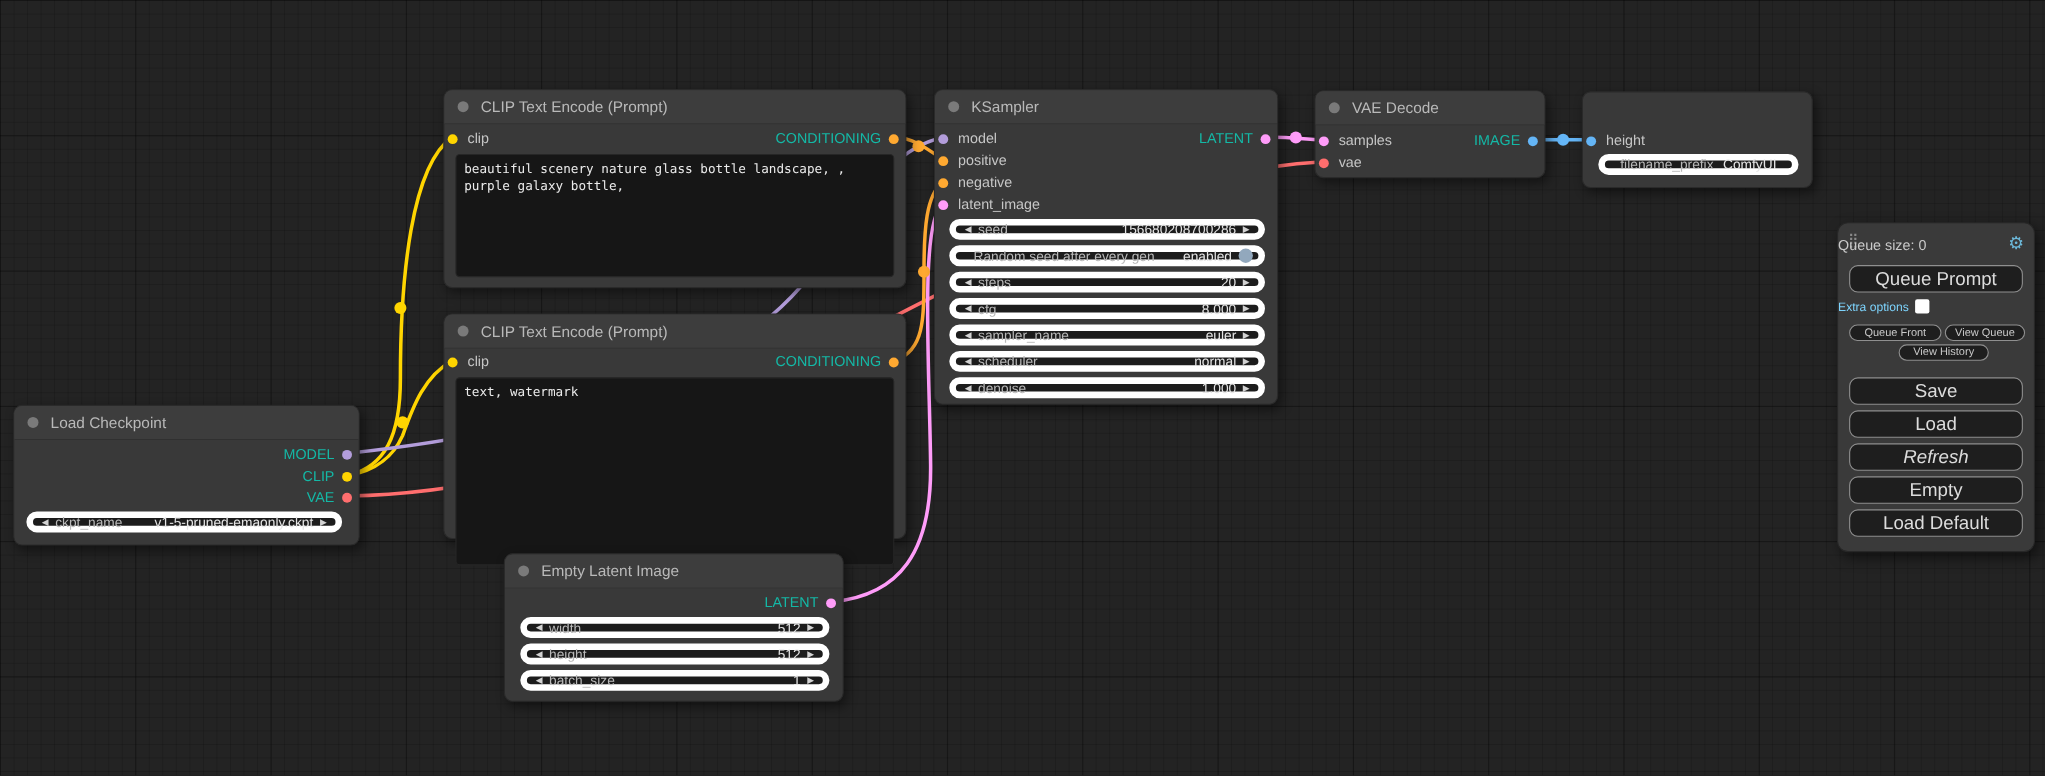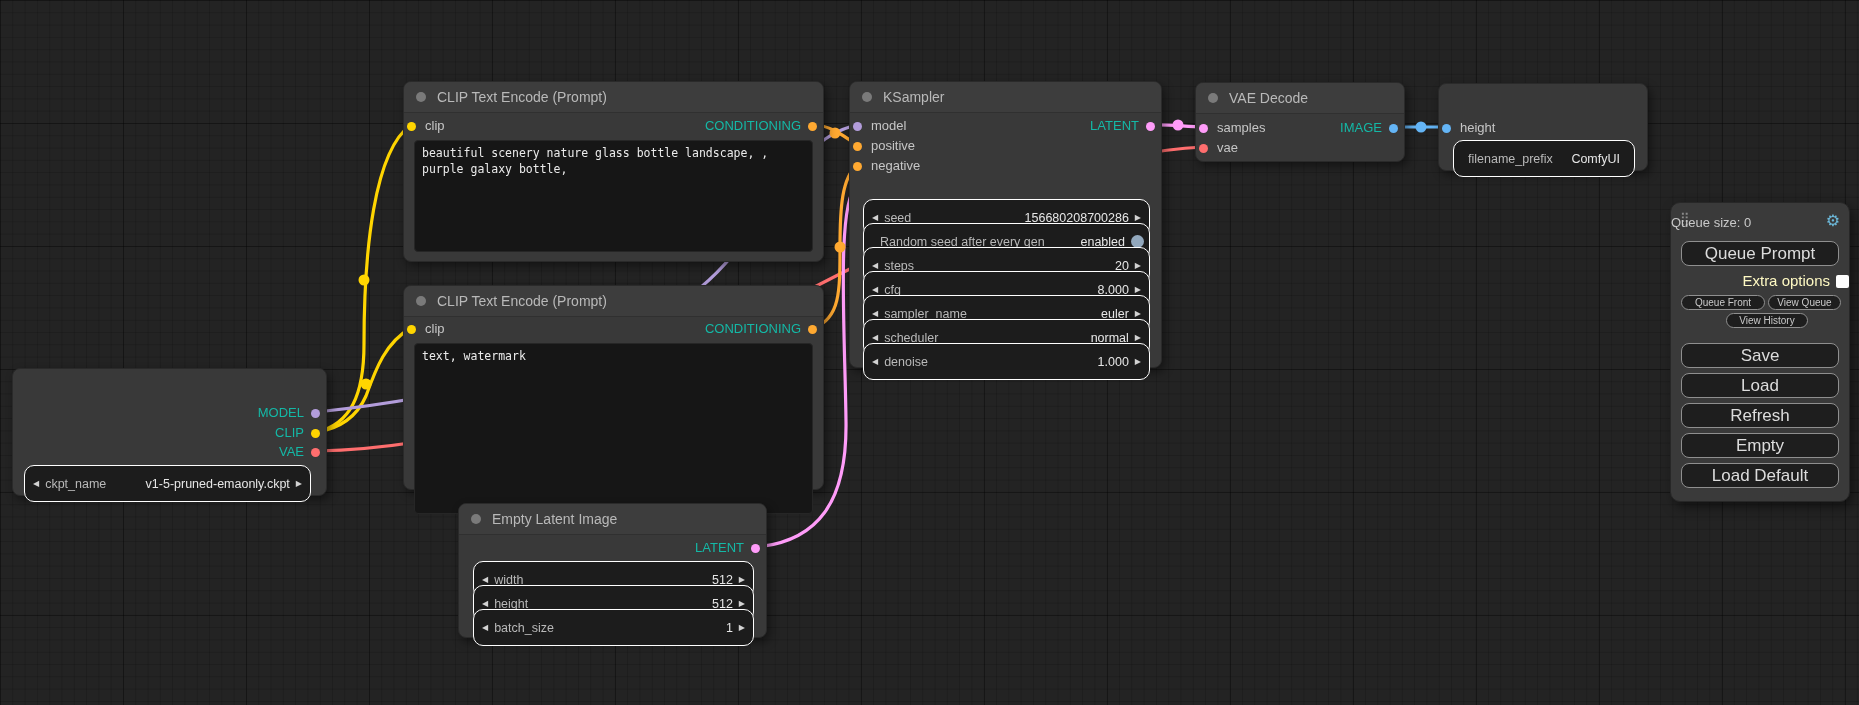--- a/index.html
+++ b/index.html
@@ -19,41 +19,41 @@
         box-shadow:3px 4px 10px rgba(0,0,0,.45);z-index:2;box-sizing:border-box;}
   .node-title{position:relative;height:30px;line-height:30px;background:#3d3d3d;
         border-radius:7px 7px 0 0;border-bottom:1px solid #303030;
         color:#b9b9b9;font-size:14px;padding-left:33px;white-space:nowrap;}
   .title-dot{position:absolute;left:12px;top:10px;width:10px;height:10px;border-radius:50%;background:#7a7a7a;}
   .row{position:absolute;left:0;right:0;height:20px;line-height:20px;font-size:13px;color:#c6c6c6;white-space:nowrap;}
   .in-dot{position:absolute;left:3px;top:5.5px;width:9px;height:9px;border-radius:50%;}
   .out-dot{position:absolute;right:6px;top:5.5px;width:9px;height:9px;border-radius:50%;}
   .in-lbl{margin-left:21px;}
   .out-lbl{position:absolute;right:22px;top:0;color:#14b8a6;}
-  .pill{position:absolute;height:37px;box-sizing:border-box;background:#1c1c1c;border:1px solid #ffffff;
+  .pill{position:absolute;height:19px;box-sizing:border-box;background:#1c1c1c;border:6px solid #ffffff;
         border-radius:10px;display:flex;align-items:center;gap:6px;
         font-size:12.5px;color:#c9c9c9;padding:0 8px;white-space:nowrap;}
   .pill .arrow{font-size:8px;color:#d2d2d2;line-height:1;}
   .pill .val{margin-left:auto;color:#e6e6e6;}
   .pill .lbl{color:#b9b9b9;}
   .toggle-dot{width:13px;height:13px;border-radius:50%;background:#92A8BD;flex:0 0 auto;margin-right:-3px;}
   .prompt-text{position:absolute;box-sizing:border-box;background:#161616;border:1px solid #262626;border-radius:4px;
         color:#ebebeb;font-family:"DejaVu Sans Mono",monospace;font-size:11.5px;line-height:1.4;
         padding:4px 7px;resize:none;overflow:hidden;outline:none;}
   
   .qpanel{position:absolute;left:1670px;top:202px;width:180px;height:300px;background:#3a3a3a;
         border:1px solid #272727;border-radius:10px;box-shadow:4px 5px 12px rgba(0,0,0,.5);z-index:3;box-sizing:border-box;}
   .qhandle{position:absolute;left:9px;top:8px;color:#8a8a8a;font-size:13px;}
   .qsize{position:absolute;left:0;right:0;top:12px;text-align:left;color:#c9c9c9;font-size:13px;}
   .qgear{position:absolute;right:9px;top:8px;color:#6CB8D9;font-size:16px;cursor:pointer;}
   .qbtn{position:absolute;left:10px;width:158px;height:25px;background:#1e1e1e;border:1px solid #8f8f8f;
         border-radius:8px;color:#dcdcdc;font-size:17px;line-height:21px;text-align:center;
         font-family:"Liberation Sans",sans-serif;padding:0;cursor:pointer;}
   .qbtn.small{height:15px;font-size:10px;line-height:12px;border-radius:8px;color:#c9c9c9;}
-  .qextra{position:absolute;left:0;right:0;top:69px;text-align:right;color:#fef9c3;font-size:15px;}
+  .qextra{position:absolute;left:0;right:0;top:69px;text-align:left;color:#7dd3fc;font-size:11px;}
   .qcheck{display:inline-block;width:13px;height:13px;background:#ffffff;border-radius:2px;
         vertical-align:-2px;margin-left:6px;cursor:pointer;}
 </style>
 </head>
 <body>
 
 <div class="canvas">
 
   <svg class="wires" width="1859" height="705">
 
@@ -77,20 +77,24 @@
 
     <circle cx="364" cy="280" r="5.5" fill="#FFD500"></circle>
     <circle cx="366" cy="384" r="5.5" fill="#FFD500"></circle>
     <circle cx="835" cy="133" r="5.5" fill="#FFA931"></circle>
     <circle cx="840" cy="247" r="5.5" fill="#FFA931"></circle>
     <circle cx="1178" cy="125" r="5.5" fill="#FF9CF9"></circle>
     <circle cx="1421" cy="127" r="5.5" fill="#64B5F6"></circle>
   </svg>
 
   <div class="node" style="left:12px;top:368px;width:315px;height:128px;">
+    <div class="node-title">
+      <span class="title-dot"></span>
+      <span>Load Checkpoint</span>
+    </div>
     <div class="row" style="top:34px;">
       <span class="out-lbl">MODEL</span>
       <span class="out-dot" style="background-color: rgb(179, 157, 219);"></span>
     </div>
     <div class="row" style="top:54px;">
       <span class="out-lbl">CLIP</span>
       <span class="out-dot" style="background-color: rgb(255, 213, 0);"></span>
     </div>
     <div class="row" style="top:73px;">
       <span class="out-lbl">VAE</span>
@@ -144,20 +148,24 @@
       <span class="out-dot" style="background-color: rgb(255, 156, 249);"></span>
     </div>
     <div class="row" style="top:74px;">
       <span class="in-dot" style="background-color: rgb(255, 169, 49);"></span>
       <span class="in-lbl">negative</span>
     </div>
     <div class="row" style="top:54px;">
       <span class="in-dot" style="background-color: rgb(255, 169, 49);"></span>
       <span class="in-lbl">positive</span>
     </div>
+    <div class="row" style="top:94px;">
+      <span class="in-dot" style="background-color: rgb(255, 156, 249);"></span>
+      <span class="in-lbl">latent_image</span>
+    </div>
 
     <div class="pill" style="left:13px;top:117px;width:287px;">
       <span class="arrow">◀</span>
       <span class="lbl">seed</span>
       <span class="val">156680208700286</span>
       <span class="arrow">▶</span>
     </div>
     <div class="pill" style="left:13px;top:141px;width:287px;padding-left:16px;">
       <span class="lbl">Random seed after every gen</span>
       <span class="val">enabled</span>
@@ -262,18 +270,18 @@
     <div class="qextra">
       <span>Extra options</span><span class="qcheck"></span>
     </div>
 
     <button class="qbtn small" style="left:10px;top:92px;width:84px;">Queue Front</button>
     <button class="qbtn small" style="left:97px;top:92px;width:73px;">View Queue</button>
     <button class="qbtn small" style="left:55px;top:110px;width:82px;">View History</button>
 
     <button class="qbtn" style="top:140px;">Save</button>
     <button class="qbtn" style="top:170px;">Load</button>
-    <button class="qbtn" style="top:200px;">Refresh</button>
+    <button class="qbtn" style="top:200px;font-style:italic;">Refresh</button>
     <button class="qbtn" style="top:230px;">Empty</button>
     <button class="qbtn" style="top:260px;">Load Default</button>
   </div>
 
 </div>
 
 </body></html>

